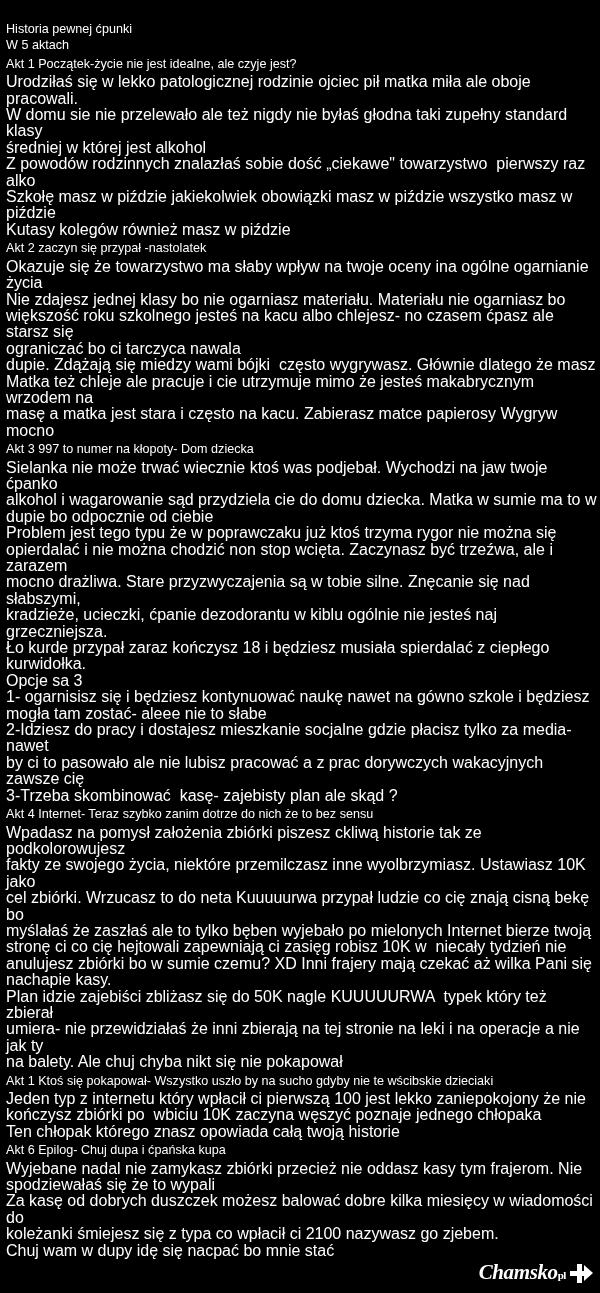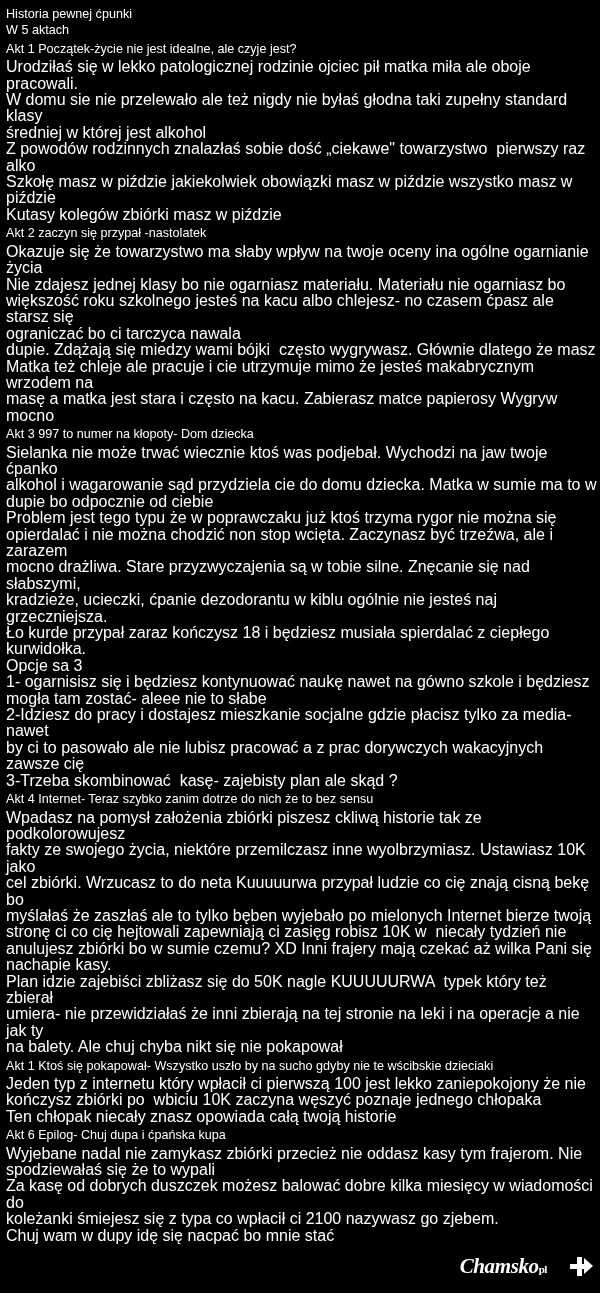--- a/index.html
+++ b/index.html
@@ -13,21 +13,21 @@
     overflow: hidden;
     font-family: "Liberation Sans", sans-serif;
     color: #ffffff;
   }
   .page {
     position: relative;
     width: 600px;
     height: 1293px;
     background: #000000;
     box-sizing: border-box;
-    padding: 6px 0 0 0;
+    padding: 21px 0 0 0;
   }
   .block {
     margin: 0 0 0 0;
     padding: 0;
   }
   .block + .block {
     margin-top: 2px;
   }
   .line {
     display: block;
@@ -40,24 +40,24 @@
     width: fit-content;
     max-width: 592px;
   }
   .heading {
     font-size: 12.6px;
     line-height: 16.4px;
   }
   .watermark {
     position: absolute;
     right: 8px;
-    bottom: 14px;
+    bottom: 8px;
     display: flex;
-    align-items: flex-start;
-    gap: 21px;
+    align-items: flex-end;
+    gap: 2px;
   }
   .wm-text {
     font-family: "Liberation Serif", serif;
     font-weight: bold;
     font-style: italic;
     font-size: 21px;
     color: #ffffff;
     letter-spacing: -0.4px;
   }
   .wm-text .dot {
@@ -102,21 +102,21 @@
   <div class="block">
     <span class="line heading">Akt 1 Początek-życie nie jest idealne, ale czyje jest?</span>
   </div>
 
   <div class="block">
     <span class="line">Urodziłaś się w lekko patologicznej rodzinie ojciec pił matka miła ale oboje pracowali.</span>
     <span class="line">W domu sie nie przelewało ale też nigdy nie byłaś głodna taki zupełny standard klasy</span>
     <span class="line">średniej w której jest alkohol</span>
     <span class="line">Z powodów rodzinnych znalazłaś sobie dość „ciekawe" towarzystwo  pierwszy raz alko</span>
     <span class="line">Szkołę masz w piździe jakiekolwiek obowiązki masz w piździe wszystko masz w piździe</span>
-    <span class="line">Kutasy kolegów zbiórki masz w piździe</span>
+    <span class="line">Kutasy kolegów również masz w piździe</span>
   </div>
 
   <div class="block">
     <span class="line heading">Akt 2 zaczyn się przypał -nastolatek</span>
   </div>
 
   <div class="block">
     <span class="line">Okazuje się że towarzystwo ma słaby wpływ na twoje oceny ina ogólne ogarnianie życia</span>
     <span class="line">Nie zdajesz jednej klasy bo nie ogarniasz materiału. Materiału nie ogarniasz bo</span>
     <span class="line">większość roku szkolnego jesteś na kacu albo chlejesz- no czasem ćpasz ale starsz się</span>
@@ -164,21 +164,21 @@
     <span class="line">na balety. Ale chuj chyba nikt się nie pokapował</span>
   </div>
 
   <div class="block">
     <span class="line heading">Akt 1 Ktoś się pokapował- Wszystko uszło by na sucho gdyby nie te wścibskie dzieciaki</span>
   </div>
 
   <div class="block">
     <span class="line">Jeden typ z internetu który wpłacił ci pierwszą 100 jest lekko zaniepokojony że nie</span>
     <span class="line">kończysz zbiórki po  wbiciu 10K zaczyna węszyć poznaje jednego chłopaka</span>
-    <span class="line">Ten chłopak niecały znasz opowiada całą twoją historie</span>
+    <span class="line">Ten chłopak którego znasz opowiada całą twoją historie</span>
   </div>
 
   <div class="block">
     <span class="line heading">Akt 6 Epilog- Chuj dupa i ćpańska kupa</span>
   </div>
 
   <div class="block">
     <span class="line">Wyjebane nadal nie zamykasz zbiórki przecież nie oddasz kasy tym frajerom. Nie</span>
     <span class="line">spodziewałaś się że to wypali</span>
     <span class="line">Za kasę od dobrych duszczek możesz balować dobre kilka miesięcy w wiadomości do</span>

